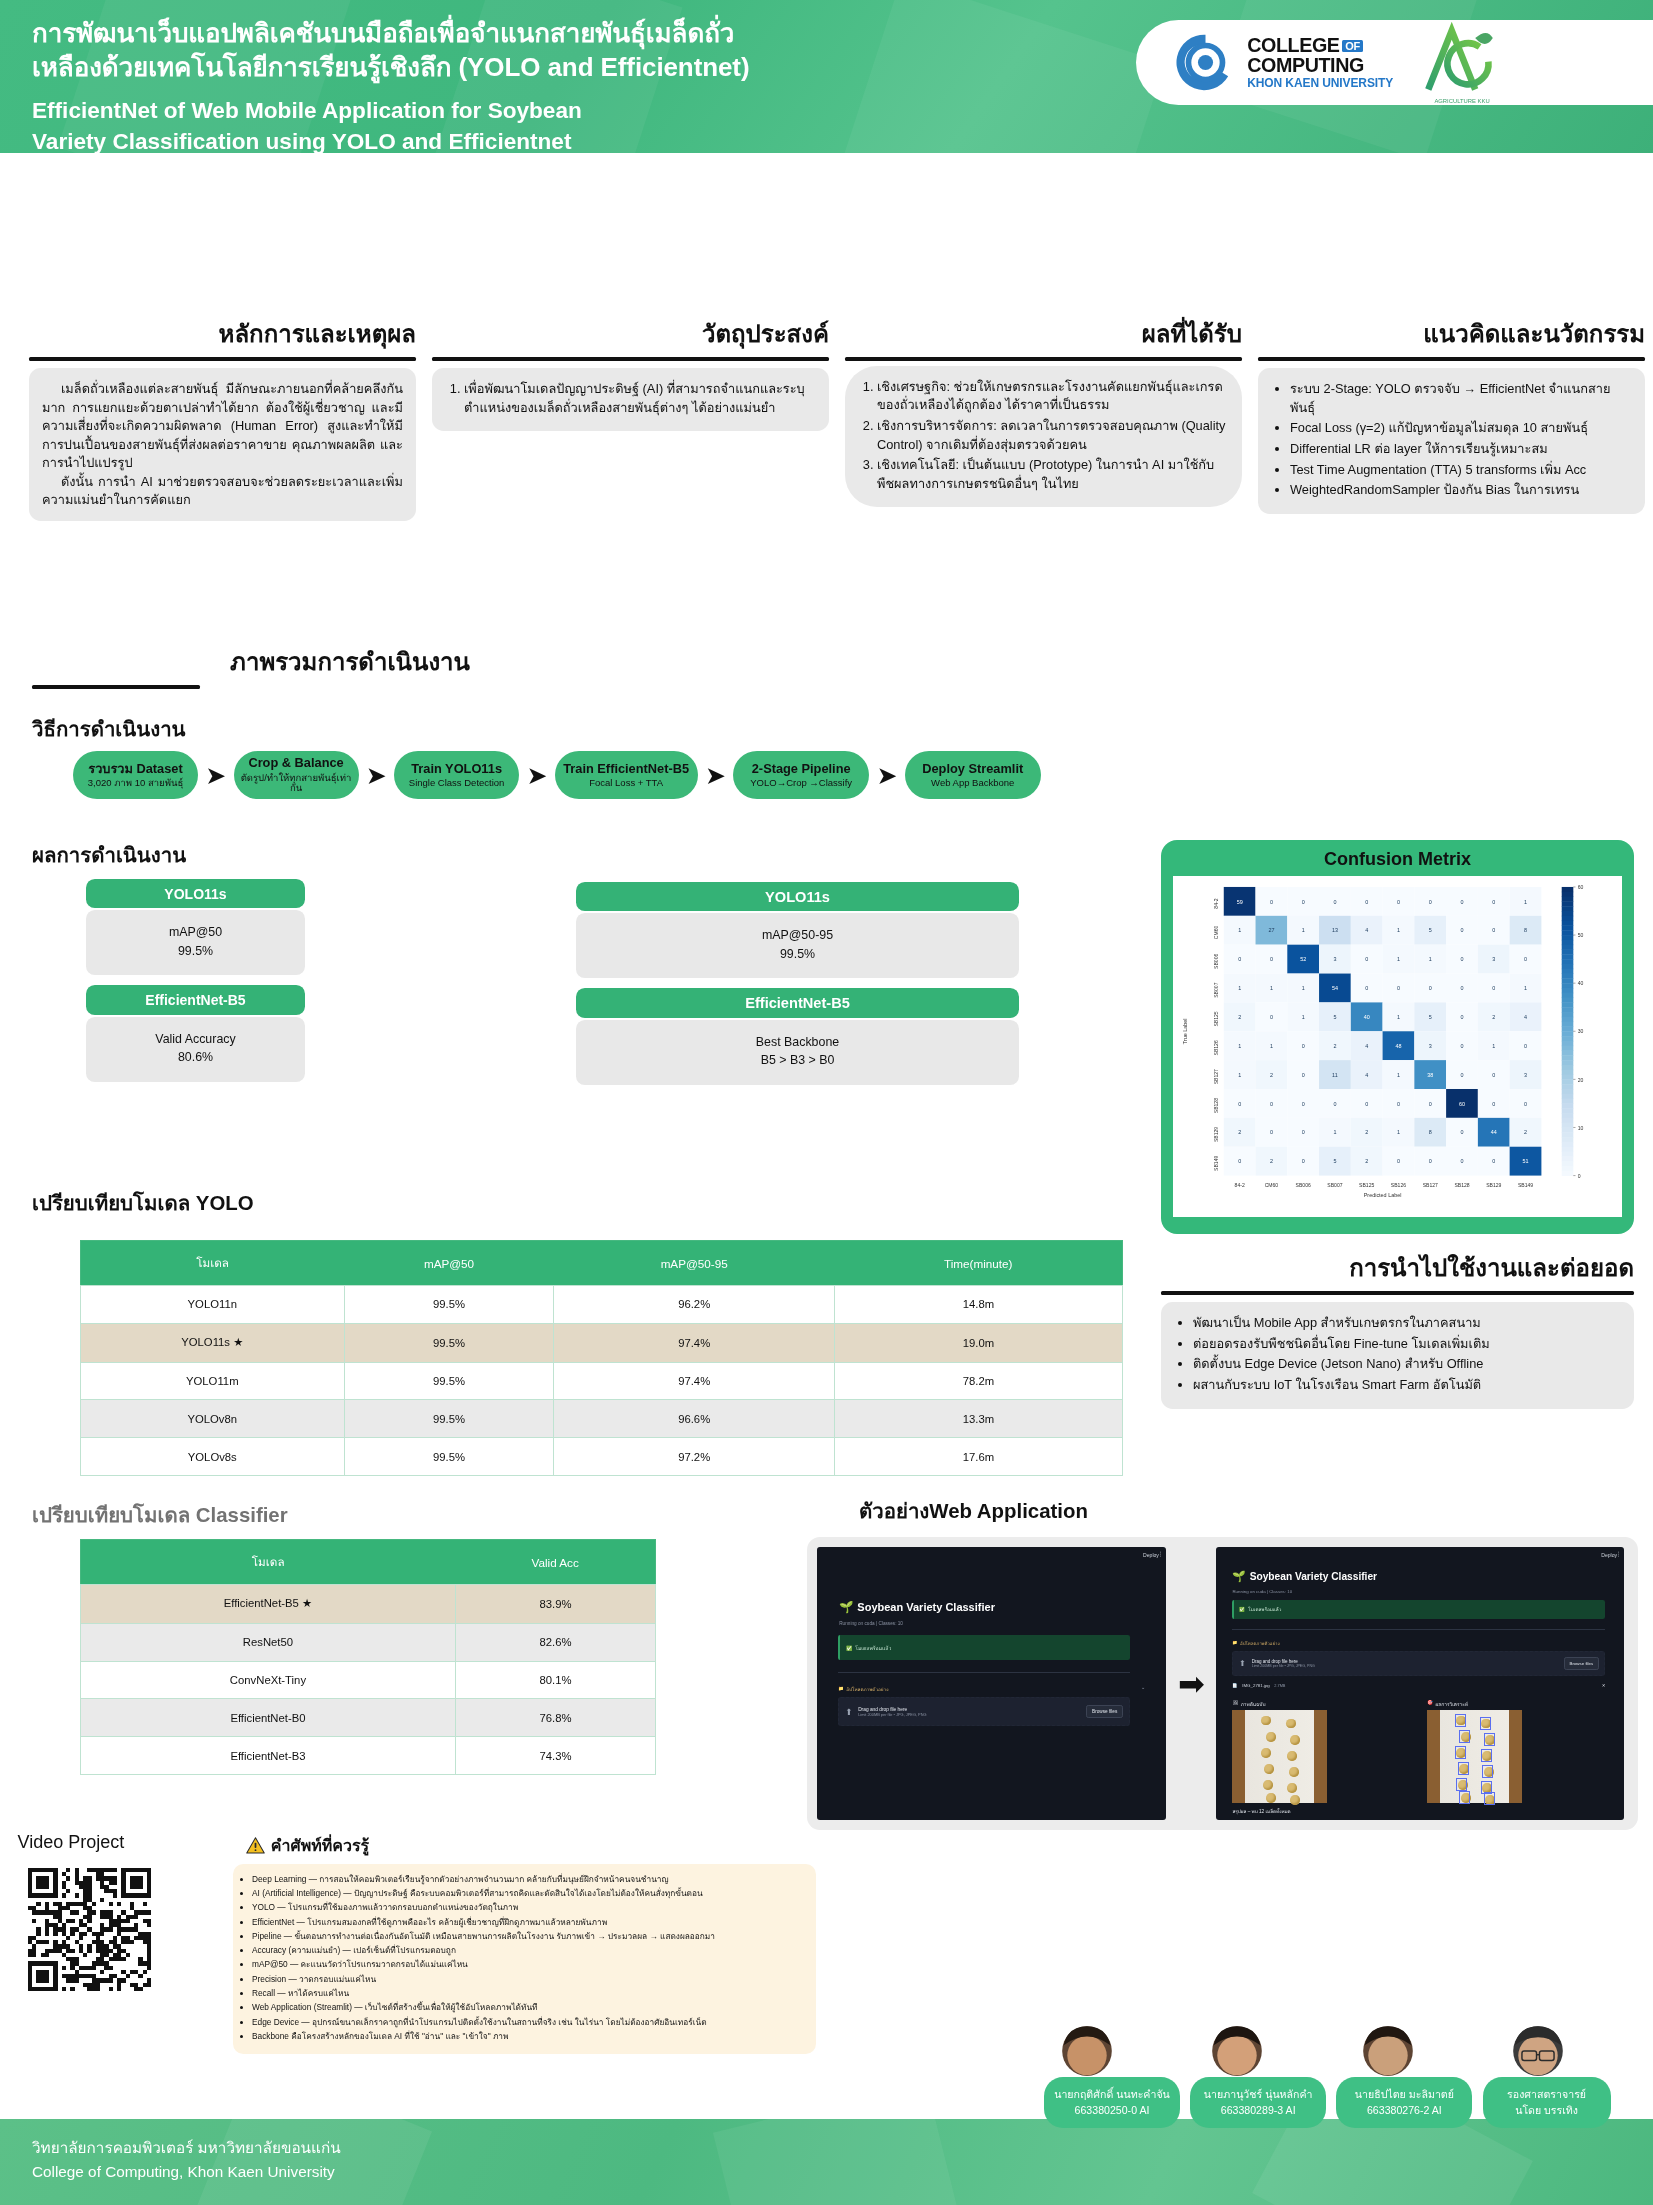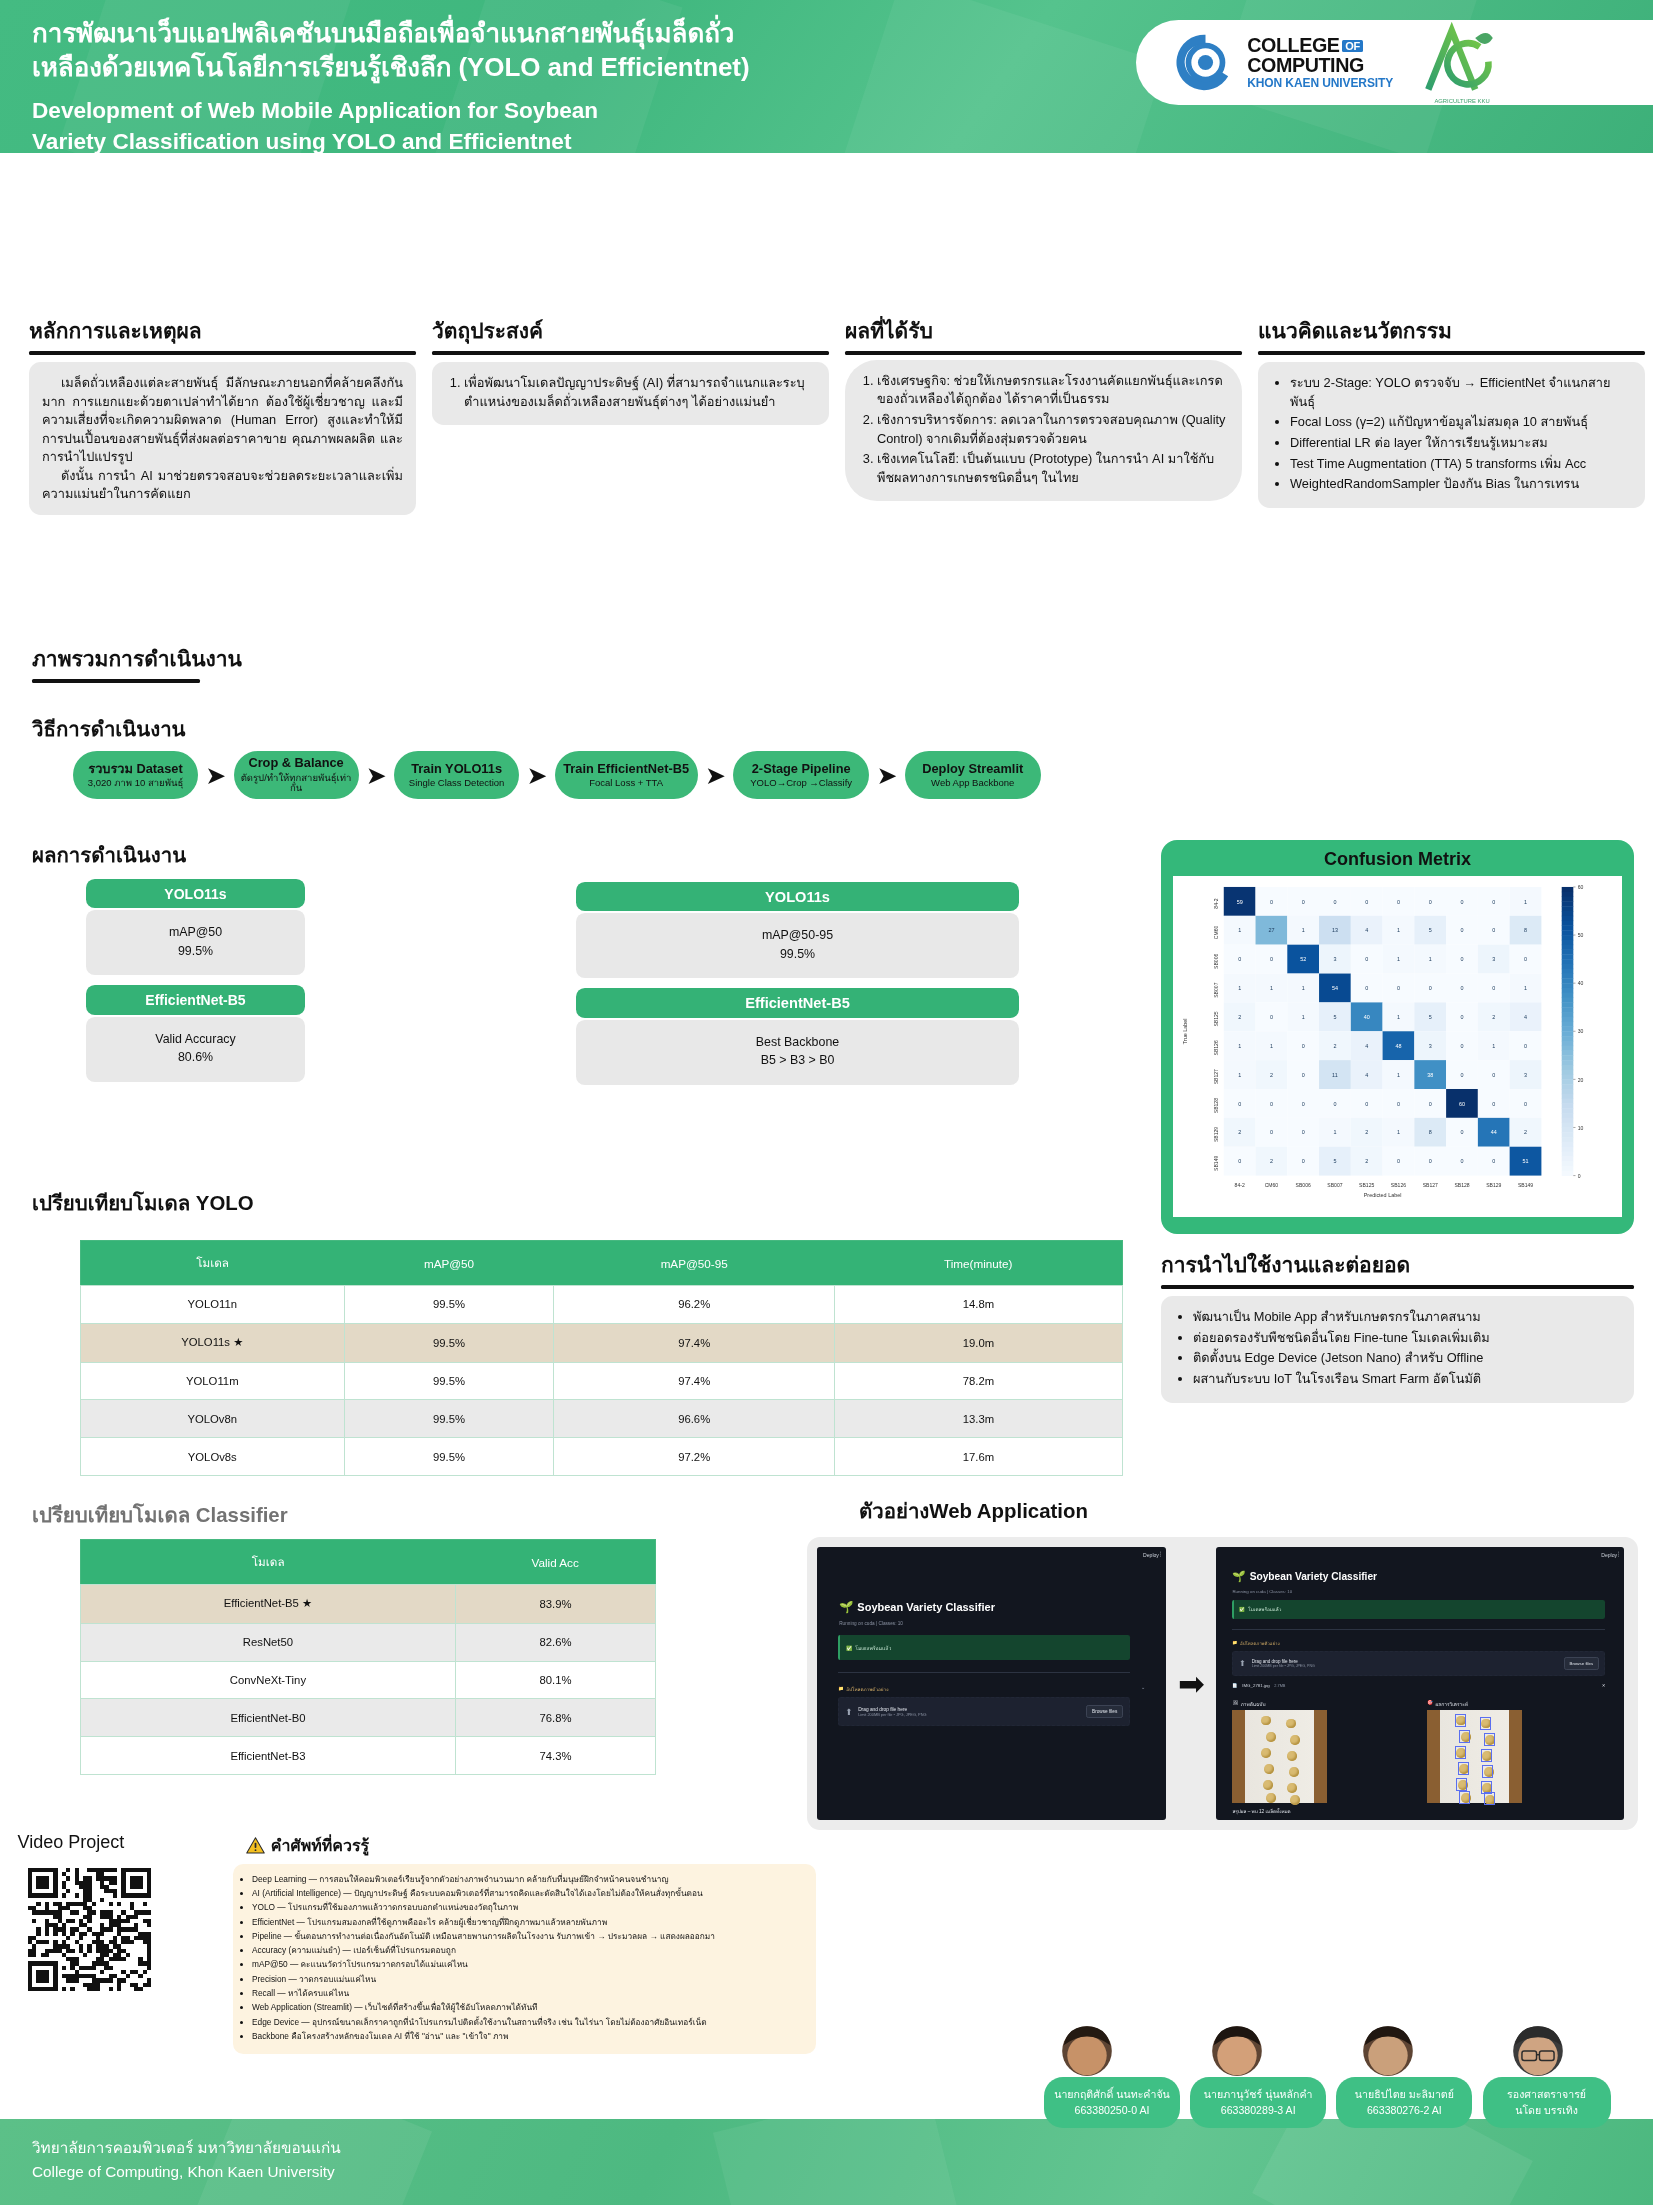--- a/index.html
+++ b/index.html
@@ -60,25 +60,26 @@
   .cc-mark { width: 63px; height: 63px; }
   .cc-text { line-height: 1; }
   .cc-l1 { font-size: 19.7px; font-weight: bold; color: #111; letter-spacing: -0.4px; display:flex; align-items:center; gap:2.9px;}
   .cc-of { background:#2478c8; color:#fff; font-size:11px; padding:0.7px 2.9px; border-radius:1.5px; font-weight:bold;}
   .cc-l2 { font-size: 19.7px; font-weight: bold; color: #111; letter-spacing: -0.4px; }
   .cc-l3 { font-size: 12px; font-weight: bold; color: #2478c8; letter-spacing: -0.1px; margin-top:1.5px;}
   .ag-logo { width: 88px; height: 88px; }
 
   
   .sec-h {
-    font-size: 21px;
+    font-size: 24px;
     font-weight: bold;
     color: #111;
     margin-bottom: 4.4px;
     white-space: nowrap;
+    text-align: right;
   }
   .sec-rule { height: 3.6px; background: #111; border-radius:1.5px; }
 
   .gray-box {
     background: #e9e9e9;
     border-radius: 11.7px;
     padding: 11.7px 13px;
     font-size: 12.8px;
     line-height: 1.45;
     color: #111;
@@ -226,21 +227,21 @@
   <div class="poly" style="left:452px;top:-29px;width:190px;height:292px;"></div>
   <div class="poly" style="left:861px;top:14.6px;width:277px;height:219px;"></div>
   <div class="poly" style="left:1240px;top:-58px;width:219px;height:190px;"></div>
 
   <div class="header-titles">
     <div class="title-th">
       <div>การพัฒนาเว็บแอปพลิเคชันบนมือถือเพื่อจำแนกสายพันธุ์เมล็ดถั่ว</div>
       <div>เหลืองด้วยเทคโนโลยีการเรียนรู้เชิงลึก (YOLO and Efficientnet)</div>
     </div>
     <div class="title-en">
-      <div>Development of Web Mobile Application for Soybean</div>
+      <div>EfficientNet of Web Mobile Application for Soybean</div>
       <div>Variety Classification using YOLO and Efficientnet</div>
     </div>
   </div>
 
   <div class="logo-card">
     <div class="cc-logo">
       <svg class="cc-mark" viewBox="0 0 100 100">
         <path d="M50 6 A44 44 0 1 0 86 72 L70 62 A28 28 0 1 1 50 22 Z" fill="#2e7fc4"></path>
         <circle cx="50" cy="50" r="27" fill="none" stroke="#2e7fc4" stroke-width="9"></circle>
         <circle cx="50" cy="50" r="12" fill="#2e7fc4"></circle>

